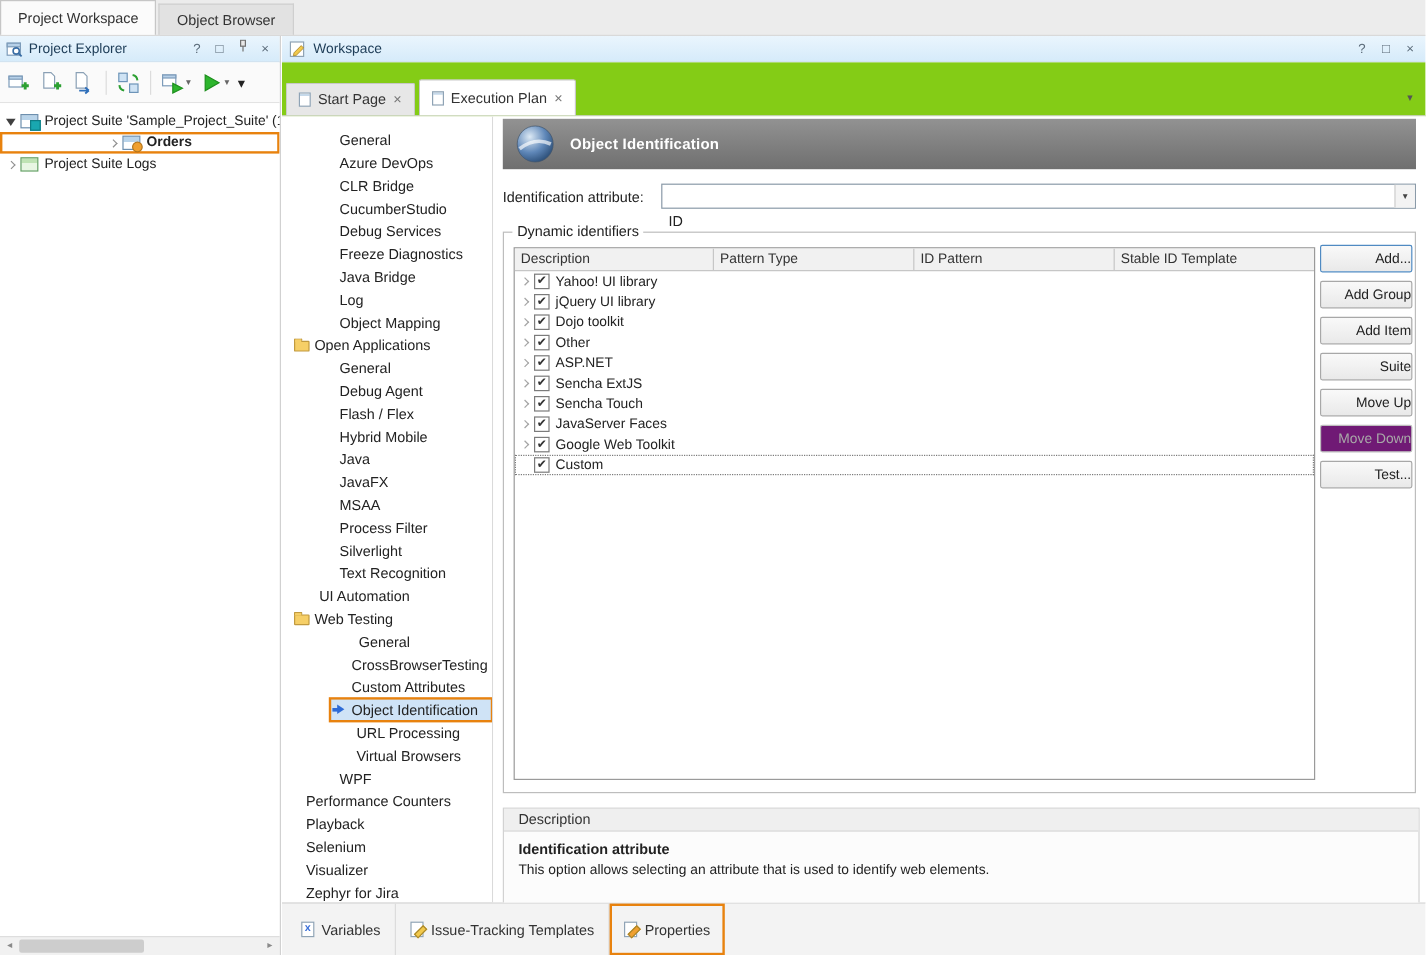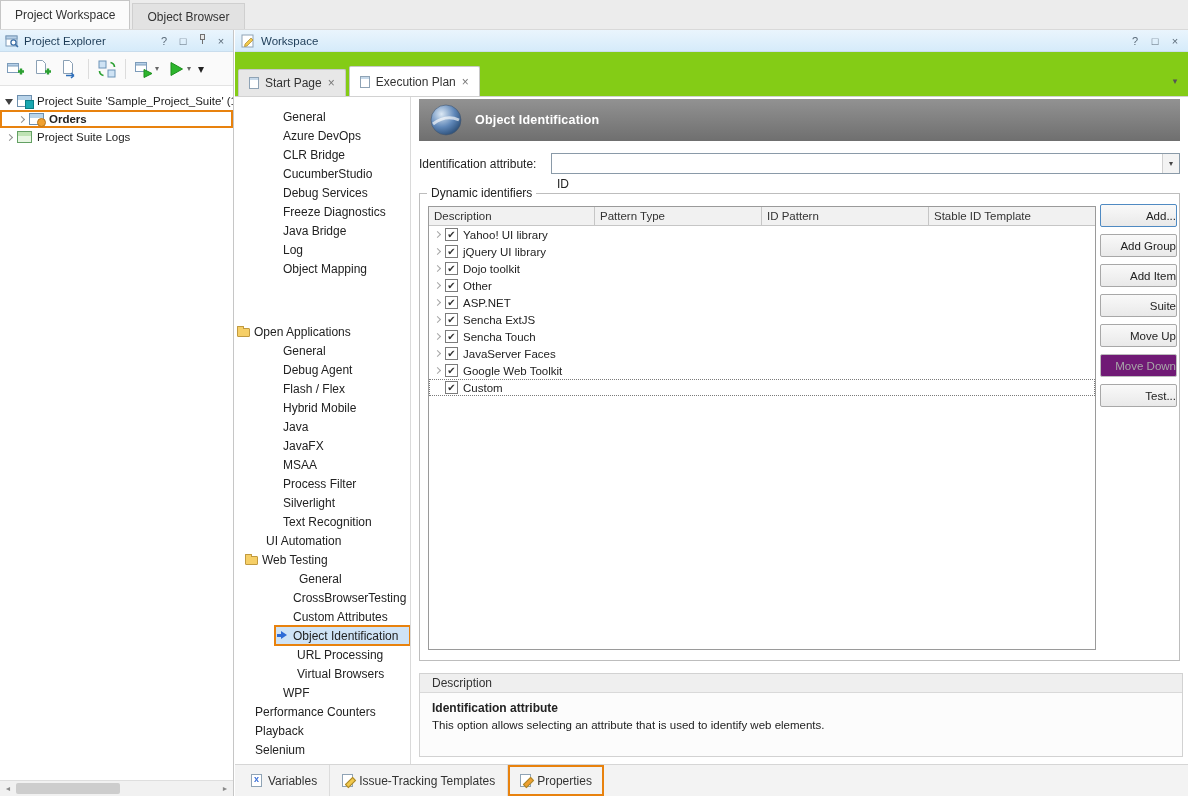--- a/index.html
+++ b/index.html
@@ -103,21 +103,21 @@
   .sbtn.default{border-color:#4f8ac2;}
   .sbtn.disabled{color:#a8a8a8;background:#701a75;border-color:#bdbdbd;}
 
   .desc-panel{position:absolute;left:8px;right:5px;top:576px;height:84px;border:1px solid #d2d2d2;background:#fcfcfc;}
   .desc-header{height:19px;background:#efefef;border-bottom:1px solid #d9d9d9;display:flex;align-items:center;padding:0 12px;font-size:12px;color:#333;}
   .desc-body{padding:8px 12px 0 12px;}
   .desc-heading{font-weight:bold;font-size:12px;margin-bottom:4px;}
   .desc-text{font-size:11.5px;color:#222;}
 
   
-  .bottom-bar{height:32px;flex:none;background:#f3f3f3;border-top:1px solid #d6d6d6;display:flex;align-items:center;padding-left:4px;}
+  .bottom-bar{height:44px;flex:none;background:#f3f3f3;border-top:1px solid #d6d6d6;display:flex;align-items:center;padding-left:4px;}
   .btab{display:flex;align-items:center;gap:6px;height:100%;padding:0 12px;border-right:1px solid #dcdcdc;font-size:12px;color:#333;cursor:default;}
   .btab:last-child{border-right:none;}
   .btab.outlined{outline:2px solid var(--orange);outline-offset:-2px;}
   .bicon{width:11px;height:13px;border:1px solid #8fa3b5;background:#fff;position:relative;flex:none;}
   .bicon.icon-variables::after{content:'x';position:absolute;left:2px;top:-1px;color:#3a6fd8;font:bold 9px "Liberation Sans",sans-serif;}
   .bicon.icon-issue::after,.bicon.icon-properties::after{content:'';position:absolute;right:-4px;bottom:1px;width:9px;height:3px;background:#f2c94c;border:1px solid #a8862a;transform:rotate(-45deg);}
   .bicon.icon-properties::after{background:#f0a030;}
 </style>
 </head>
 <body>
@@ -203,21 +203,21 @@
     </div>
 
     <div class="pe-tree">
 
         <div class="trow" style="padding-left: 4px;">
           <span class="texp expanded"></span>
           <span class="ticon icon-suite"></span>
           <span class="tlabel">Project Suite 'Sample_Project_Suite' (1 p</span>
         </div>
 
-        <div class="trow outlined" style="padding-left: 16px;">
+        <div class="trow outlined" style="padding-left: 16px; justify-content: center;">
           <span class="texp"></span>
           <span class="ticon icon-project"></span>
           <span class="tlabel bold">Orders</span>
         </div>
 
         <div class="trow" style="padding-left: 4px;">
           <span class="texp"></span>
           <span class="ticon icon-logs"></span>
           <span class="tlabel">Project Suite Logs</span>
         </div>
@@ -320,21 +320,21 @@
             </div>
           </div>
 
           <div class="nav-item" style="padding-left: 46px;">
             <div class="nav-inner">
 
               <span class="nav-label">Object Mapping</span>
             </div>
           </div>
 
-          <div class="nav-item" style=" margin-top: 44px;">
+          <div class="nav-item" style="padding-left: 8px;">
             <div class="nav-inner">
               <span class="nicon icon-folder"></span>
               <span class="nav-label">Open Applications</span>
             </div>
           </div>
 
           <div class="nav-item" style="padding-left: 46px;">
             <div class="nav-inner">
 
               <span class="nav-label">General</span>

